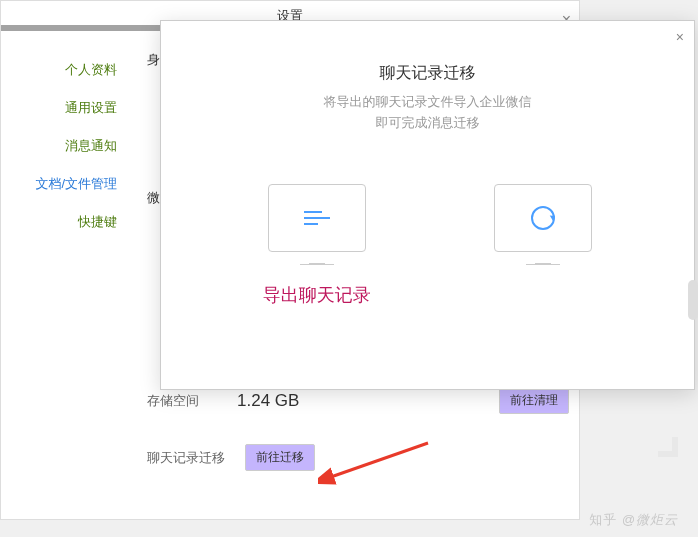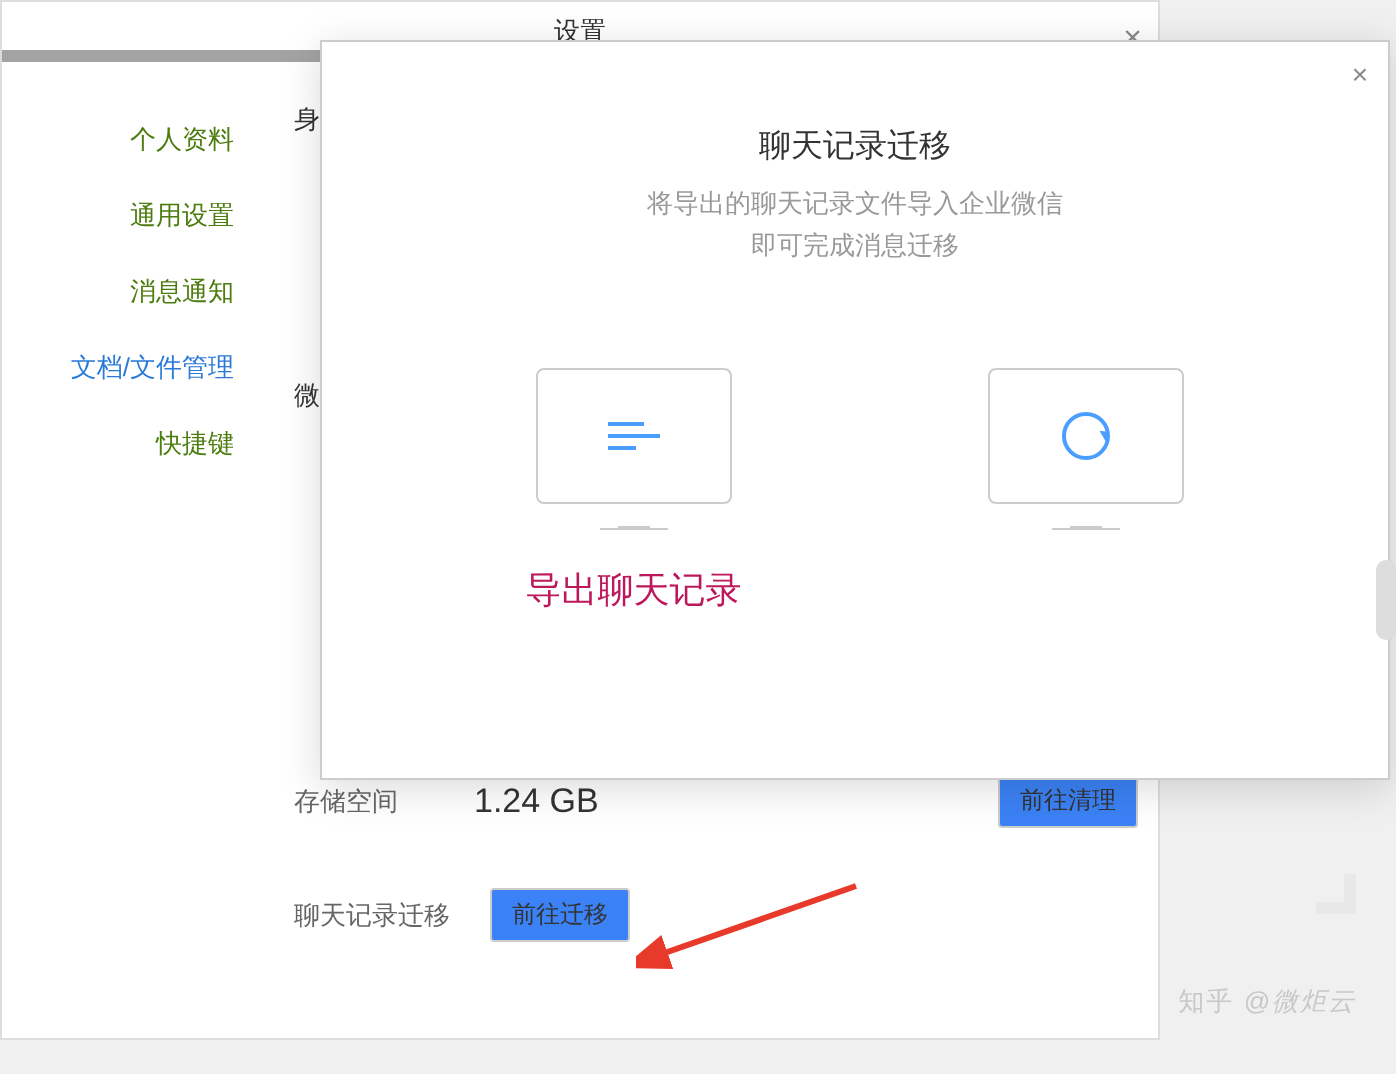--- a/index.html
+++ b/index.html
@@ -9,42 +9,42 @@
   .settings-header { height: 30px; text-align: center; line-height: 30px; font-size: 13px; color: #333; position: relative; border-bottom: 6px solid #a3a3a3; }
   .settings-close { position: absolute; right: 8px; top: 4px; font-size: 16px; color: #888; cursor: pointer; }
   .settings-body { display: flex; height: calc(100% - 30px); }
   .sidebar { width: 130px; padding-top: 20px; }
   .sidebar-item { text-align: right; padding: 10px 14px 10px 0; font-size: 13px; color: #4d7c0f; cursor: pointer; }
   .sidebar-item.active { color: #2a7ad8; }
   .content { flex: 1; padding: 20px 10px; font-size: 13px; color: #333; }
   .row { display: flex; align-items: center; margin-bottom: 20px; padding-left: 6px; }
   .row-label { width: 90px; color: #666; font-size: 13px; }
   .row-value { flex: 1; color: #333; font-size: 17px; }
-  .row-btn { border: 1px solid #ccc; background: #3b82f6; padding: 4px 10px; font-size: 12px; color: #333; cursor: pointer; border-radius: 2px; }
+  .row-btn { border: 1px solid #ccc; background: #c4b5fd; padding: 4px 10px; font-size: 12px; color: #333; cursor: pointer; border-radius: 2px; }
   
   .modal { position: absolute; left: 160px; top: 20px; width: 535px; height: 370px; background: #fff; border: 1px solid #ccc; box-shadow: 0 4px 20px rgba(0,0,0,0.15); }
   .modal-close { position: absolute; right: 10px; top: 8px; font-size: 14px; color: #888; cursor: pointer; }
   .modal-title { text-align: center; font-size: 16px; color: #333; margin-top: 42px; }
   .modal-sub { text-align: center; font-size: 13px; color: #999; margin-top: 8px; line-height: 1.6; }
   .modal-options { display: flex; justify-content: space-around; margin-top: 50px; padding: 0 40px; }
   .option { text-align: center; cursor: pointer; }
   .monitor { width: 98px; height: 68px; border: 1.5px solid #ccc; border-radius: 4px; margin: 0 auto 4px; display: flex; align-items: center; justify-content: center; }
   .monitor-stand { width: 16px; height: 8px; margin: 0 auto; border-bottom: 1.5px solid #ccc; }
   .monitor-base { width: 34px; height: 1.5px; background: #ccc; margin: 0 auto; }
   .option-label { font-size: 18px; color: #be185d; margin-top: 18px; }
   .icon-lines { display: flex; flex-direction: column; align-items: flex-start; gap: 4px; }
   .icon-lines span { display: block; height: 2px; background: #4a9eff; }
   .icon-lines span:nth-child(1) { width: 18px; }
   .icon-lines span:nth-child(2) { width: 26px; }
   .icon-lines span:nth-child(3) { width: 14px; }
   .icon-circle { width: 24px; height: 24px; border: 2px solid #4a9eff; border-radius: 50%; position: relative; }
   .icon-circle::before { content: ''; position: absolute; right: -2px; top: 6px; width: 0; height: 0; border-left: 4px solid #4a9eff; border-top: 3px solid transparent; border-bottom: 3px solid transparent; transform: rotate(-30deg); }
   
   .arrow { position: absolute; left: 318px; top: 438px; pointer-events: none; }
-  .watermark { position: absolute; right: 20px; bottom: 27px; font-size: 13px; color: #c8c8c8; font-style: italic; letter-spacing: 1px; }
+  .watermark { position: absolute; right: 20px; bottom: 8px; font-size: 13px; color: #c8c8c8; font-style: italic; letter-spacing: 1px; }
   .watermark-icon { display:inline-block; font-style: normal; }
   .scrollbar { position: absolute; right: 0; top: 280px; width: 10px; height: 40px; background: #ddd; border-radius: 5px; }
   .corner { position: absolute; right: 20px; bottom: 80px; width: 20px; height: 20px; border-right: 6px solid #e8e8e8; border-bottom: 6px solid #e8e8e8; }
 </style>
 </head>
 <body>
 
 <div class="settings-window">
   <div class="settings-header">
     <span>设置</span>

